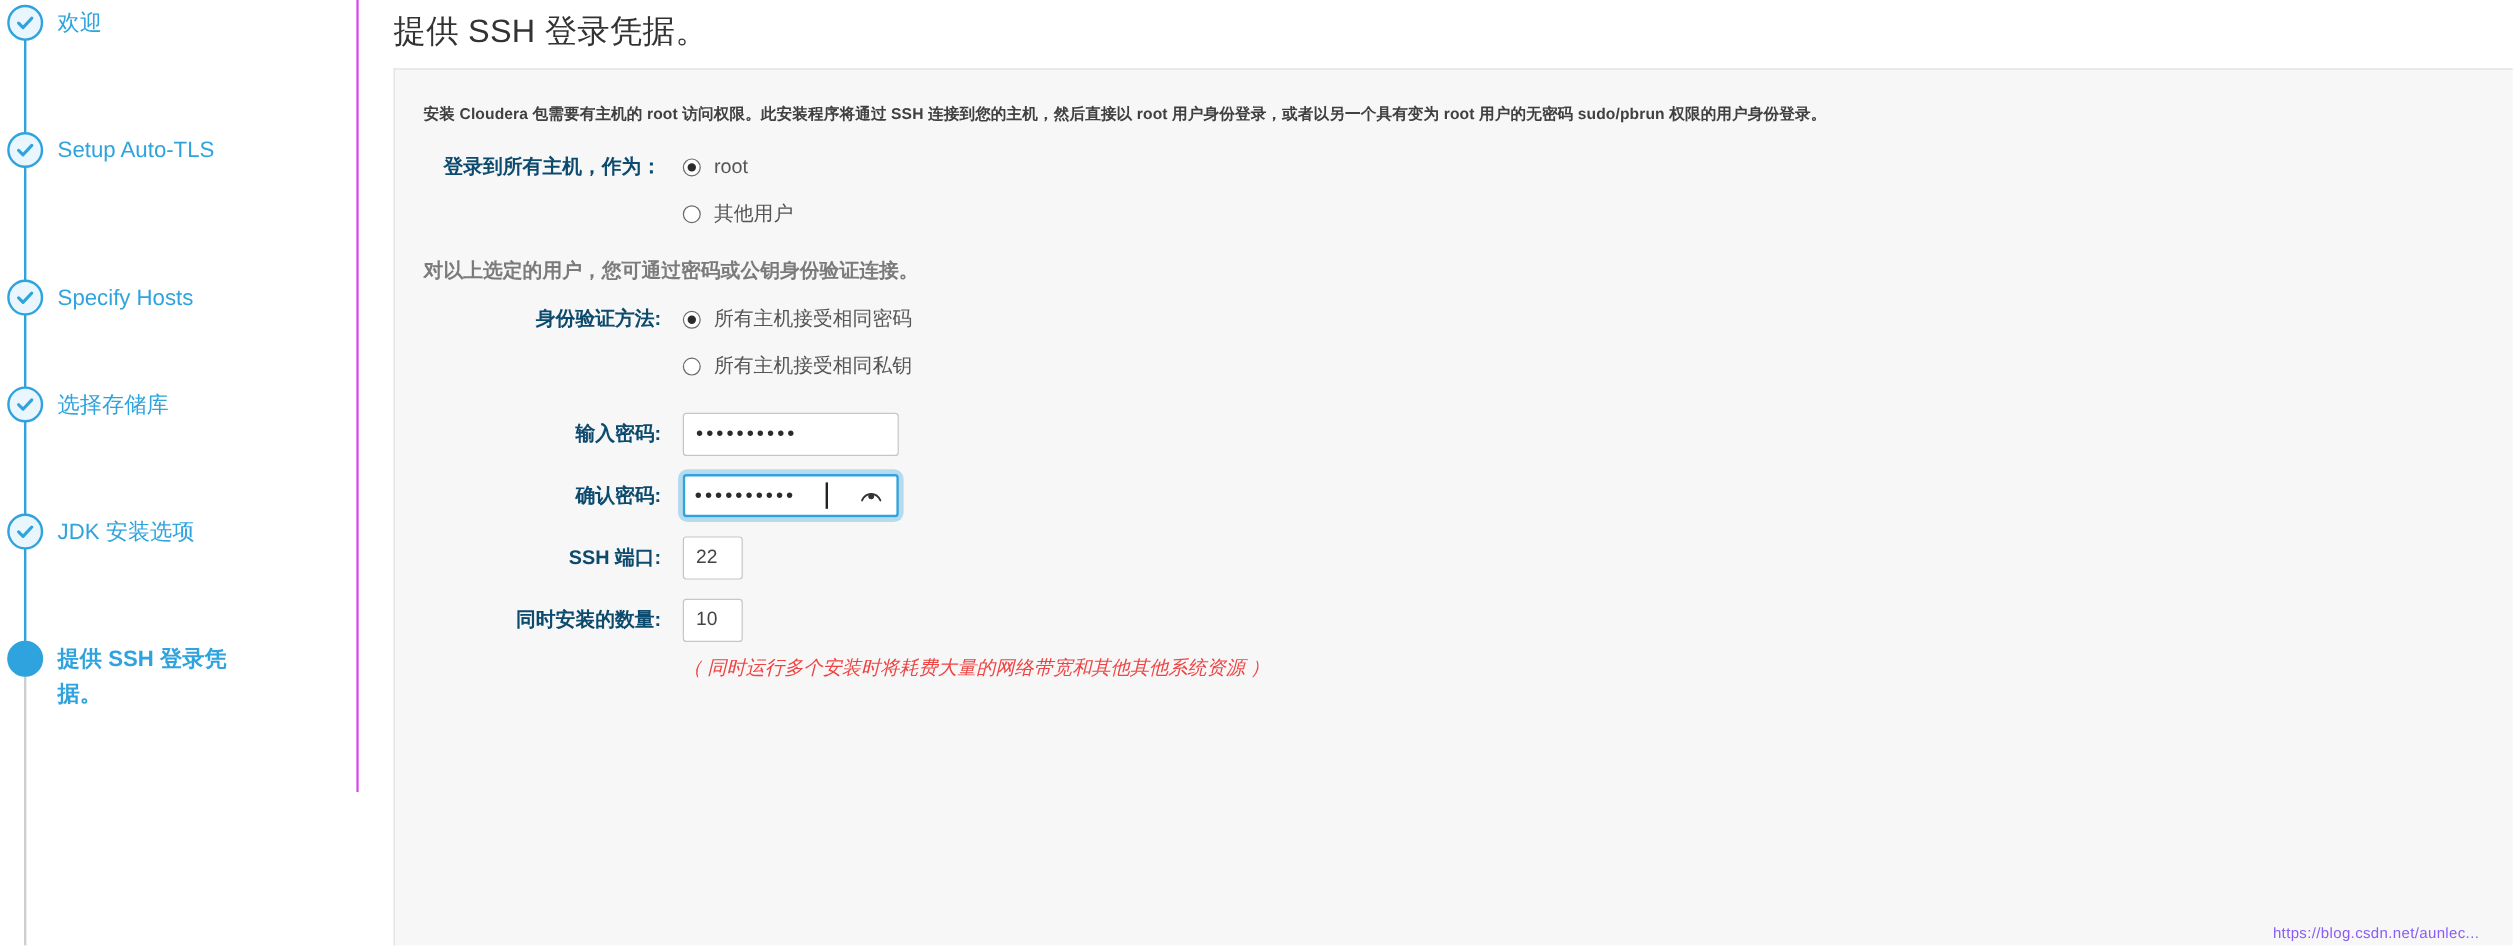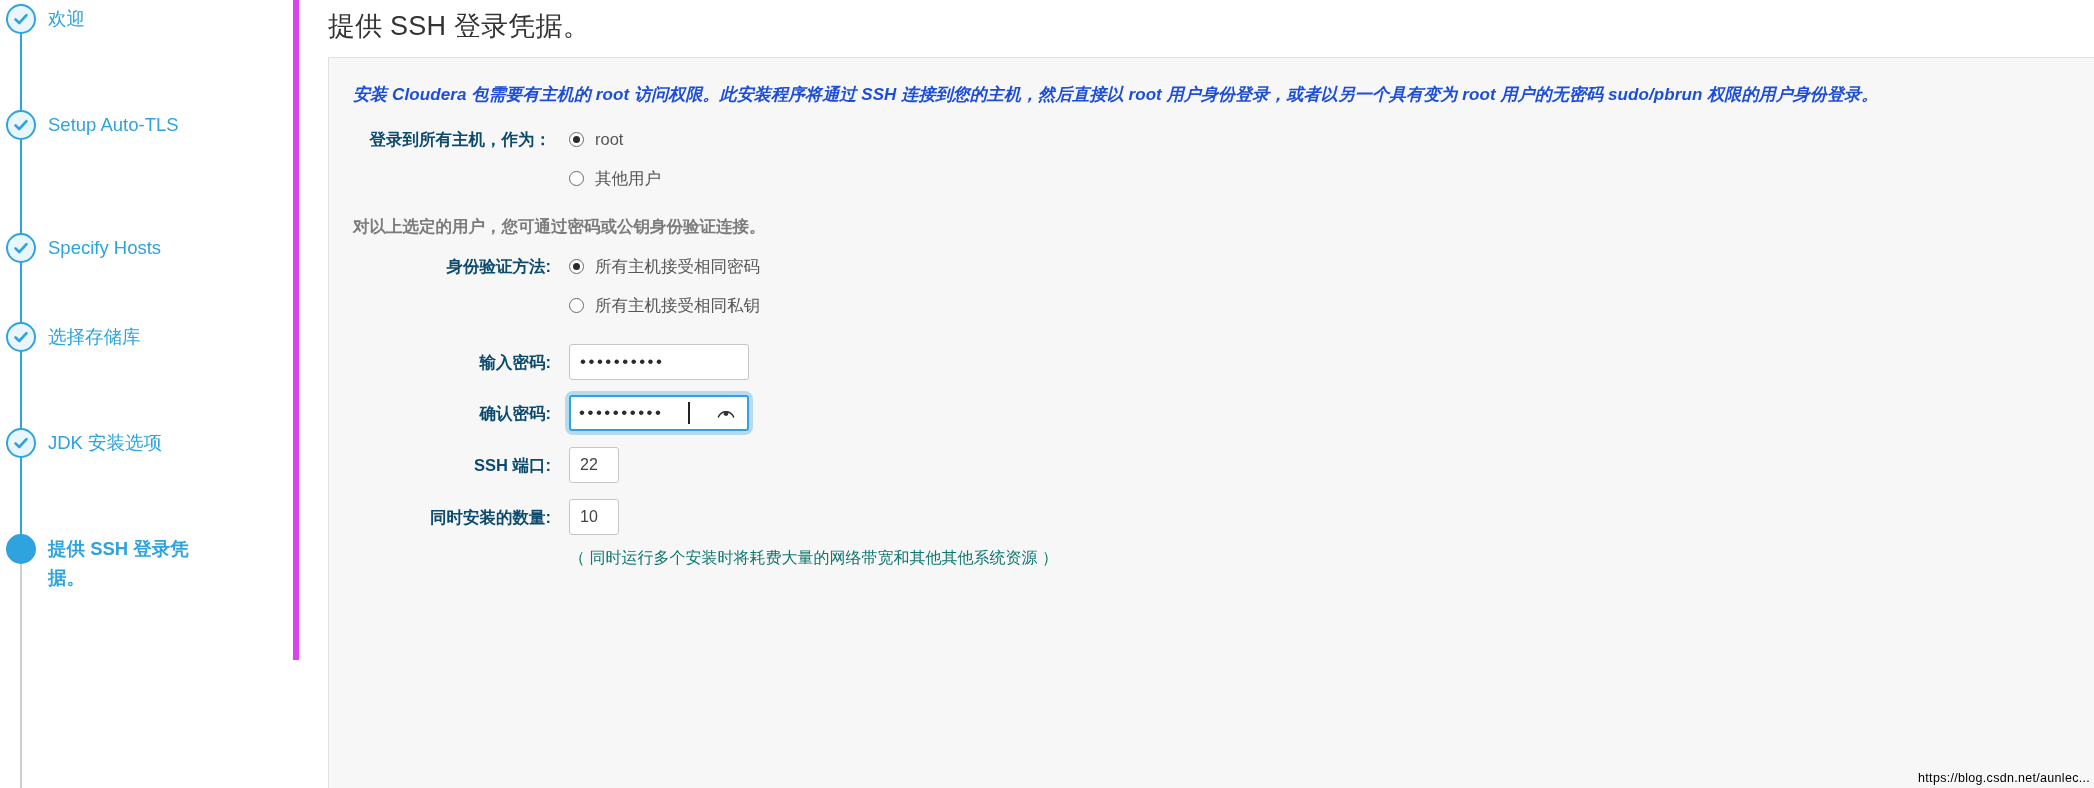--- a/index.html
+++ b/index.html
@@ -12,21 +12,21 @@
   }
   .page { position: relative; width: 2094px; height: 788px; display: flex; }
 
   
   .sidebar {
     position: relative;
     width: 299px;
     flex: 0 0 299px;
     height: 660px;
     background: #ffffff;
-    border-right: 6px solid #d946ef;
+    border-right: 2px solid #d946ef;
   }
   .step {
     position: absolute;
     left: 0;
     display: flex;
     align-items: flex-start;
     width: 299px;
   }
   .step-marker {
     position: relative;
@@ -96,28 +96,27 @@
     right: 0;
     bottom: 0;
     background: #f7f7f7;
     border: 1px solid #e0e0e0;
     border-bottom: none;
     border-right: none;
   }
   .panel-inner { padding: 23px 24px 0 24px; }
 
   .intro {
-    font-size: 17px;
+    font-size: 13px;
     font-weight: bold;
-    color: #1d4ed8;
+    color: #404040;
     line-height: 27px;
     margin: 0 0 18px 0;
     max-width: 1740px;
     letter-spacing: 0.1px;
-    font-style: italic;
   }
 
   .field-row {
     display: flex;
     align-items: flex-start;
     margin-bottom: 0;
   }
   .field-label {
     flex: 0 0 auto;
     width: 216px;
@@ -226,31 +225,32 @@
   }
   .eye-icon {
     position: absolute;
     right: 14px; top: 10px;
     width: 18px; height: 16px;
     cursor: pointer;
   }
 
   .hint {
     font-size: 16px;
-    color: #0f766e;
+    color: #ef4444;
     line-height: 26px;
     margin-top: 10px;
+    font-style: italic;
   }
 
   .watermark {
     position: absolute;
-    right: 4px;
+    right: 28px;
     bottom: 3px;
     font-size: 12.5px;
-    color: #000000;
+    color: #8b5cf6;
     letter-spacing: 0.3px;
     user-select: none;
   }
 </style>
 </head>
 <body>
 
 <div class="page">
 
   <div class="sidebar">

